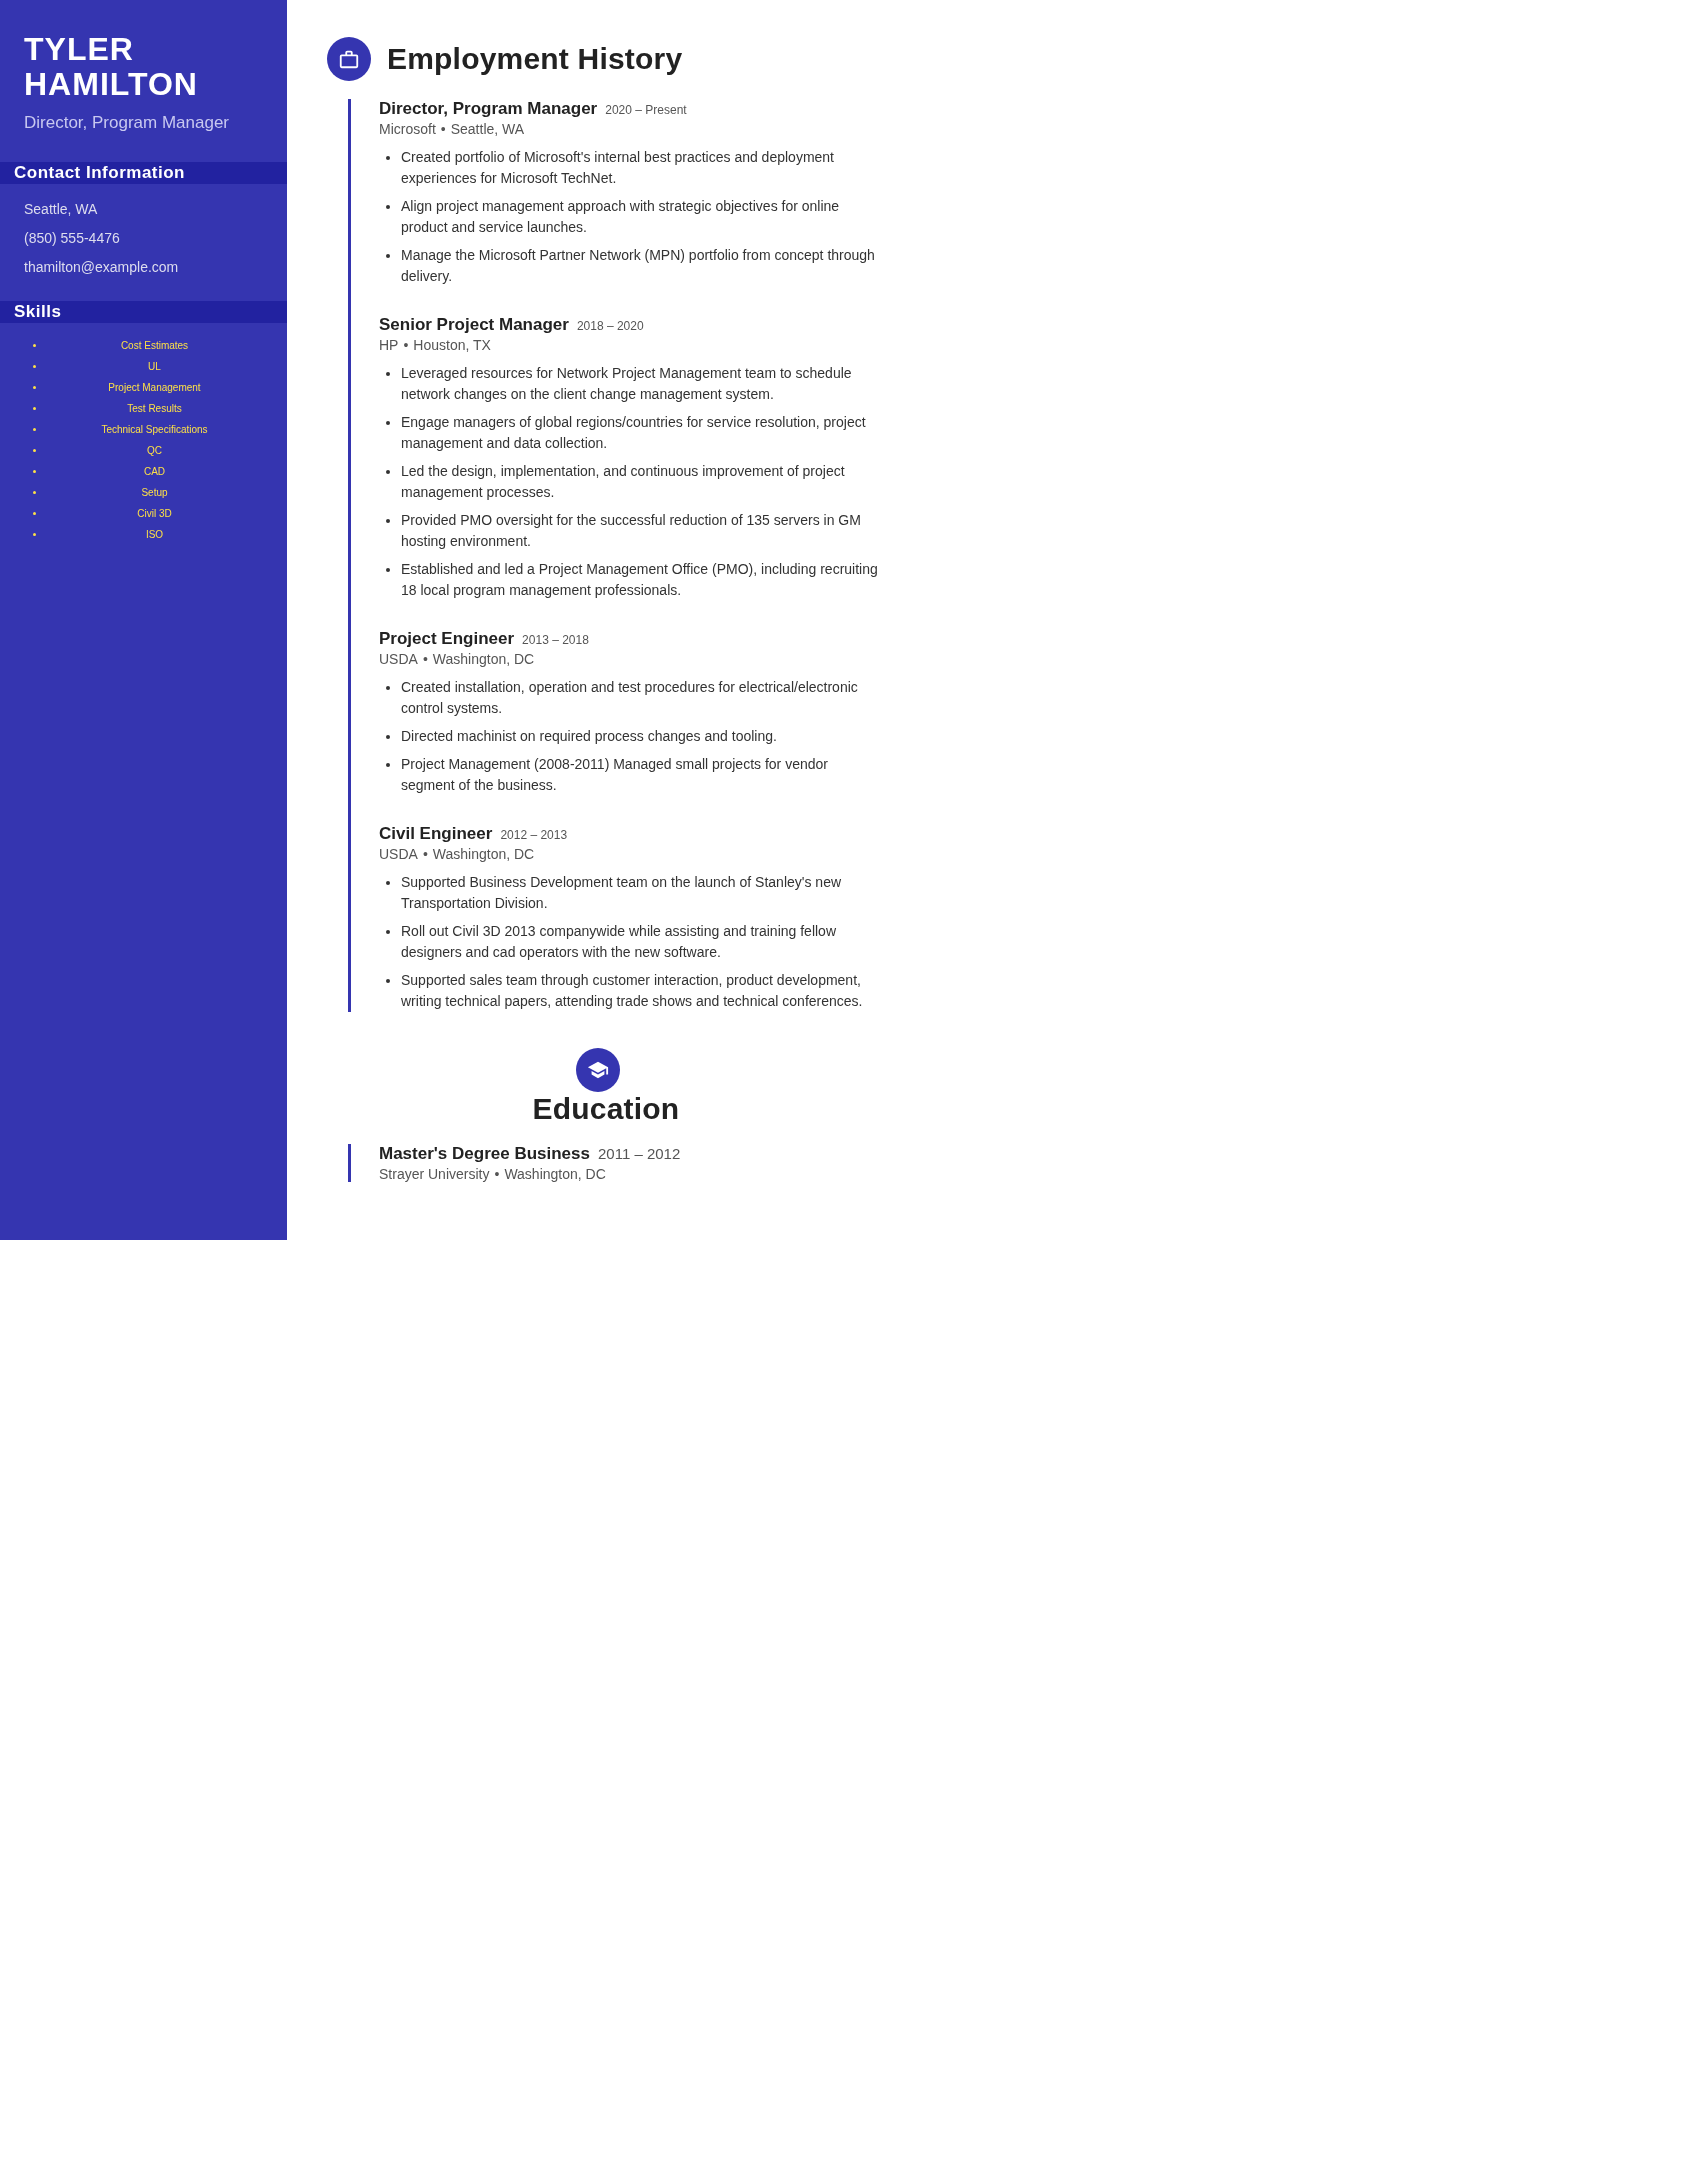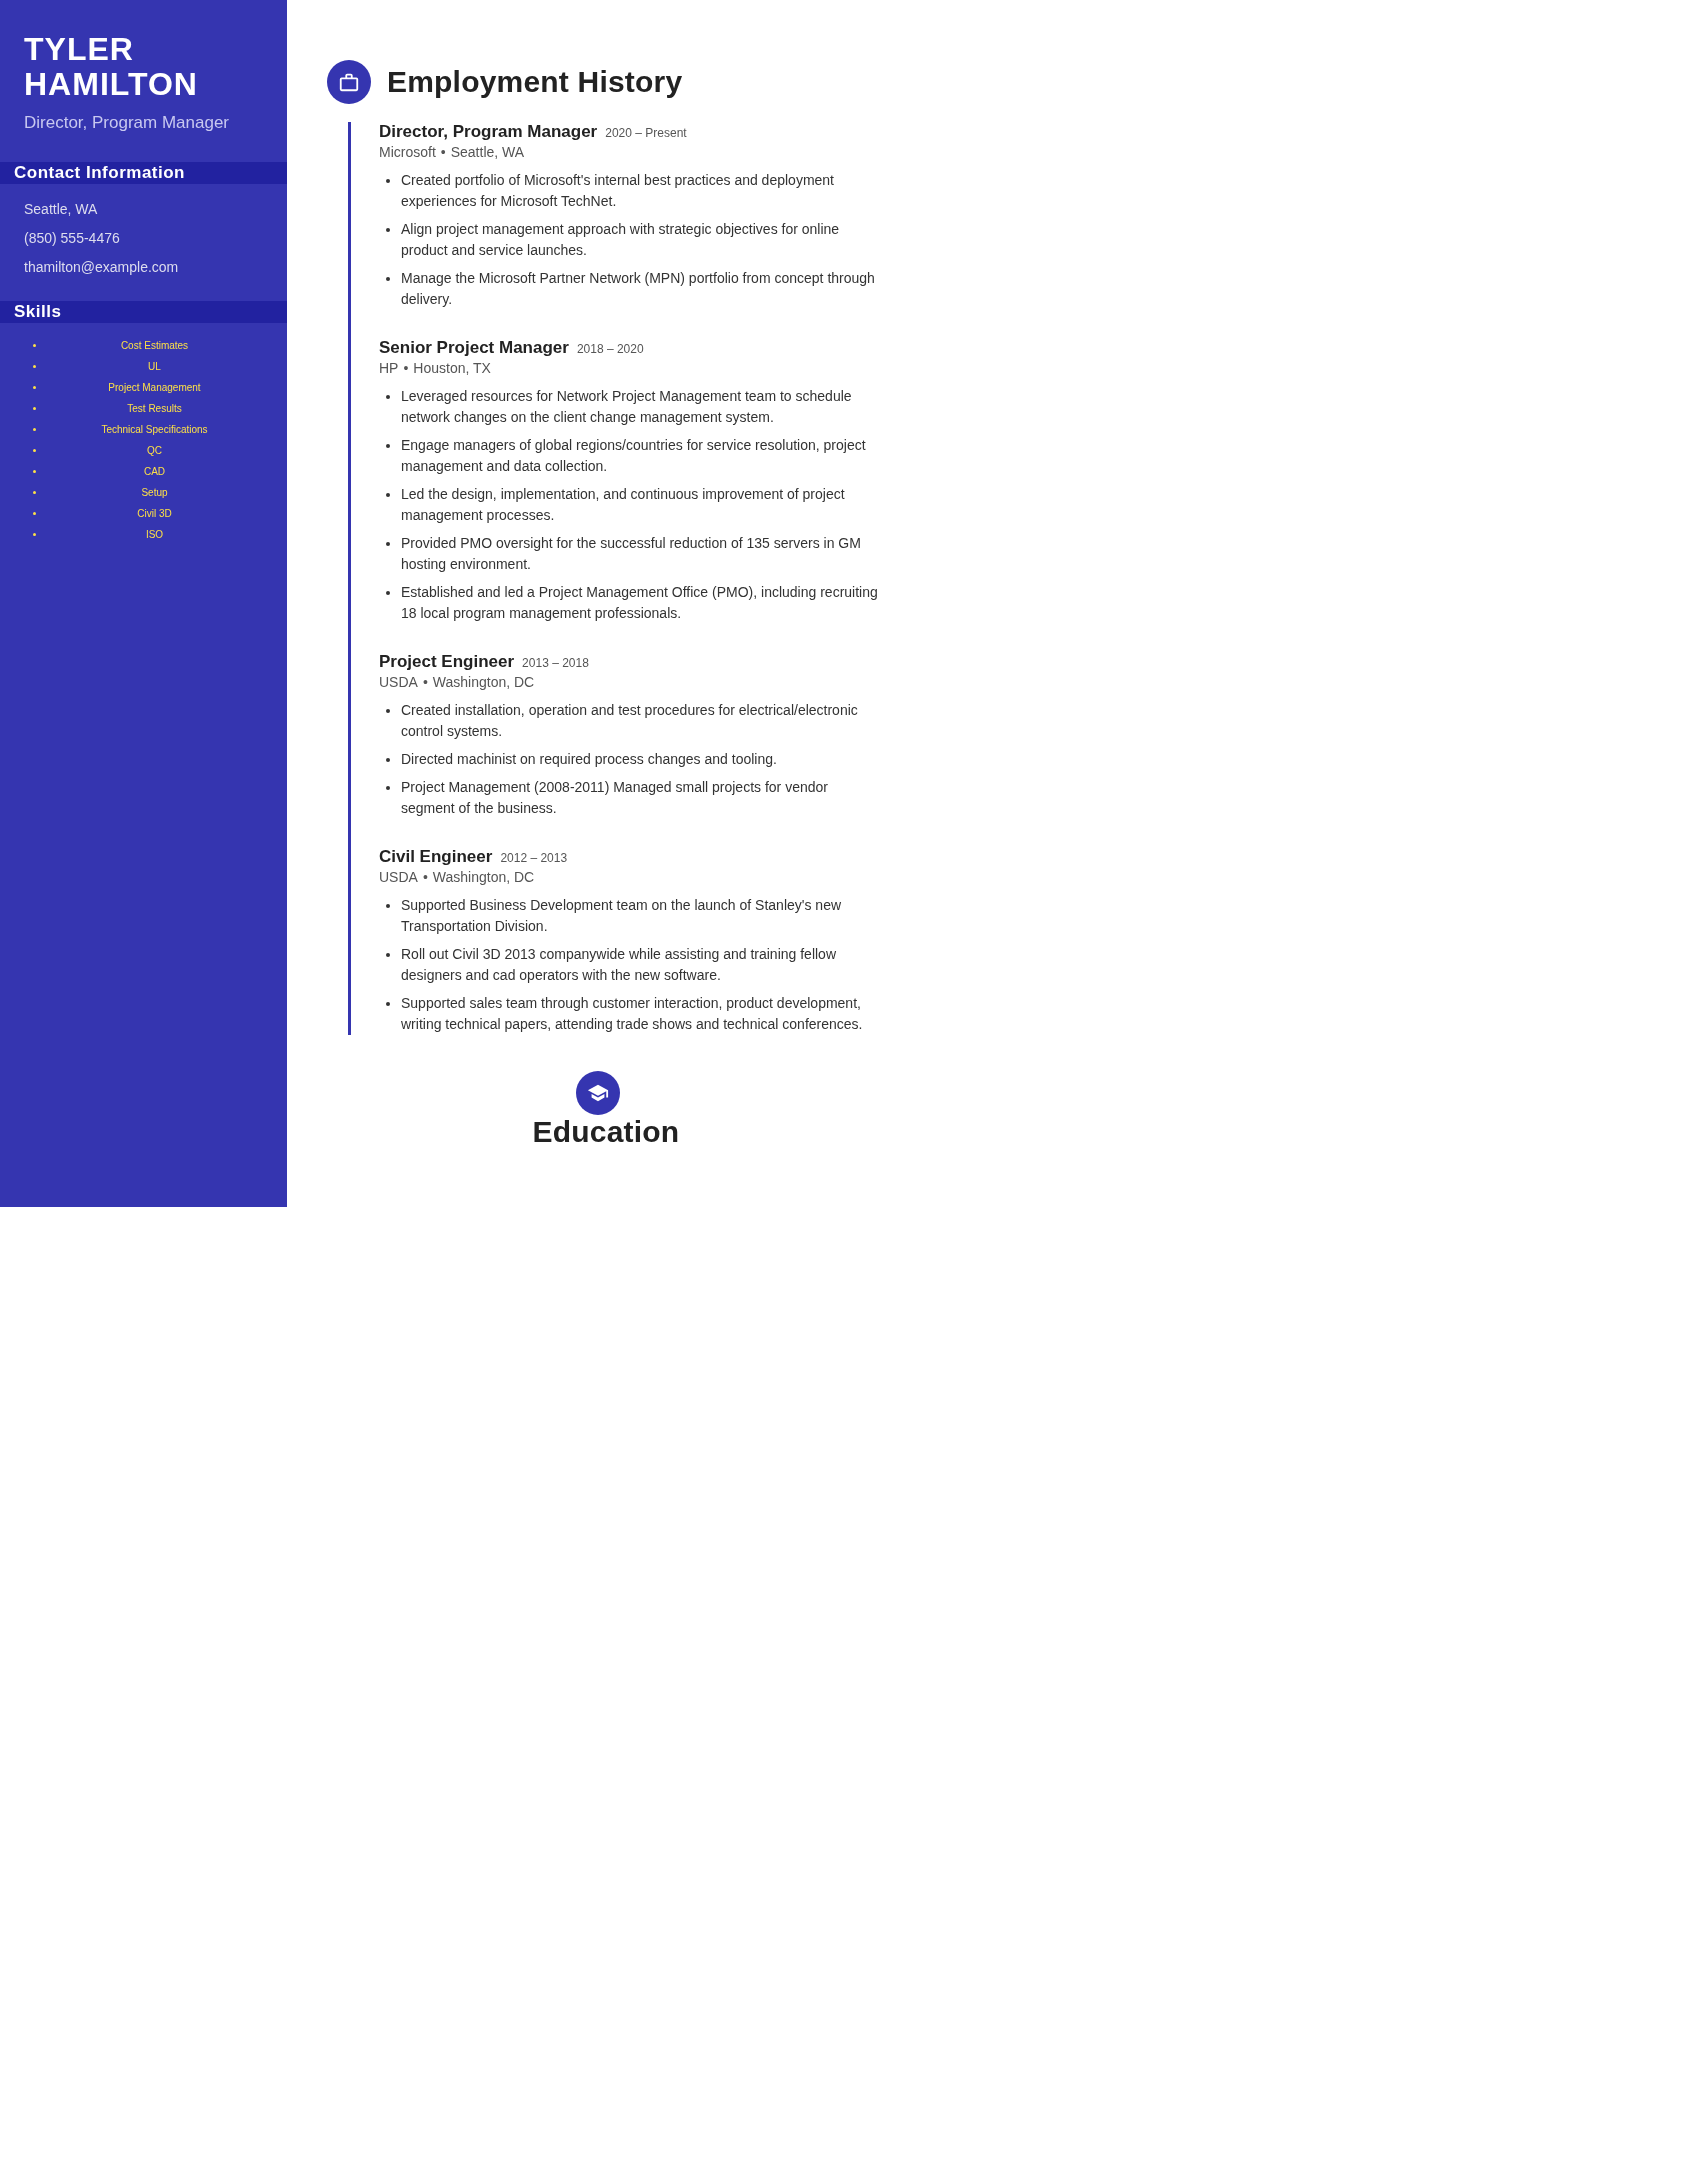--- a/index.html
+++ b/index.html
@@ -65,21 +65,21 @@
     }
     .main {
       flex: 1;
       padding: 36px 36px 40px 40px;
       background: #fff;
     }
     .section-header-row {
       display: flex;
       align-items: center;
       margin-bottom: 18px;
-      margin-top: 24px;
+      margin-top: 1px;
     }
     .section-icon {
       width: 44px;
       height: 44px;
       background: #3535b0;
       border-radius: 50%;
       display: flex;
       align-items: center;
       justify-content: center;
       margin-right: 16px;
@@ -273,15 +273,25 @@
   <div class="section-header-row section-gap">
     <div class="section-icon">
 
       <svg viewBox="0 0 24 24">
         <path d="M12 3L1 9l11 6 9-4.91V17h2V9L12 3zM5 13.18V17l7 4 7-4v-3.82l-7 3.82-7-3.82z"></path>
       </svg>
     </div>
     <div class="section-title">Education</div>
   </div>
 
+  <div class="timeline-line">
+
+  <div class="edu-block">
+        <div class="edu-title-row">
+          <span class="edu-title">Master's Degree Business</span>
+          <span class="edu-dates">2011 – 2012</span>
+        </div>
+        <div class="edu-school-row"><span>Strayer University</span><span class="dot-sep">•</span><span>Washington, DC</span></div>
+      </div>
+    </div>
 
 </div>
 
 
 </body></html>

